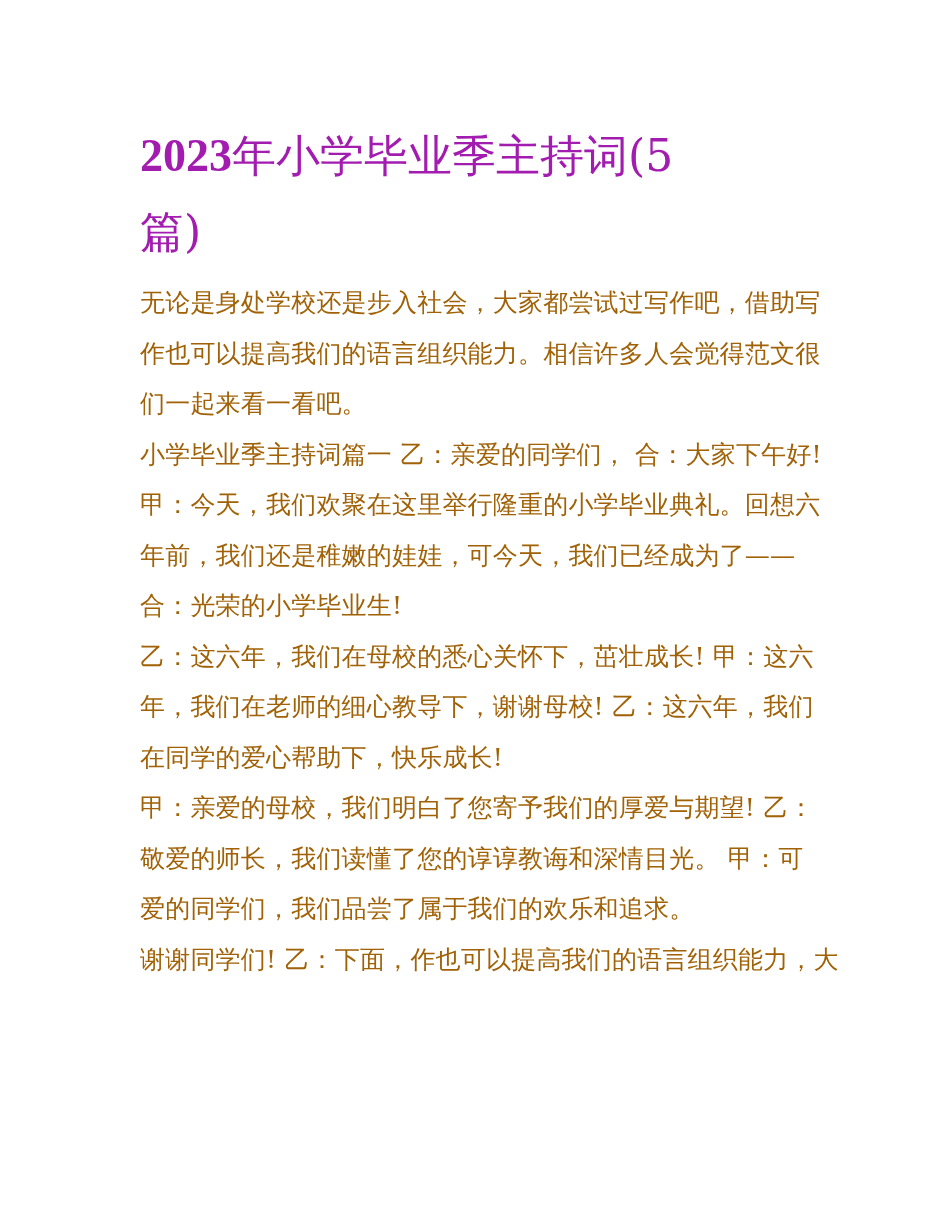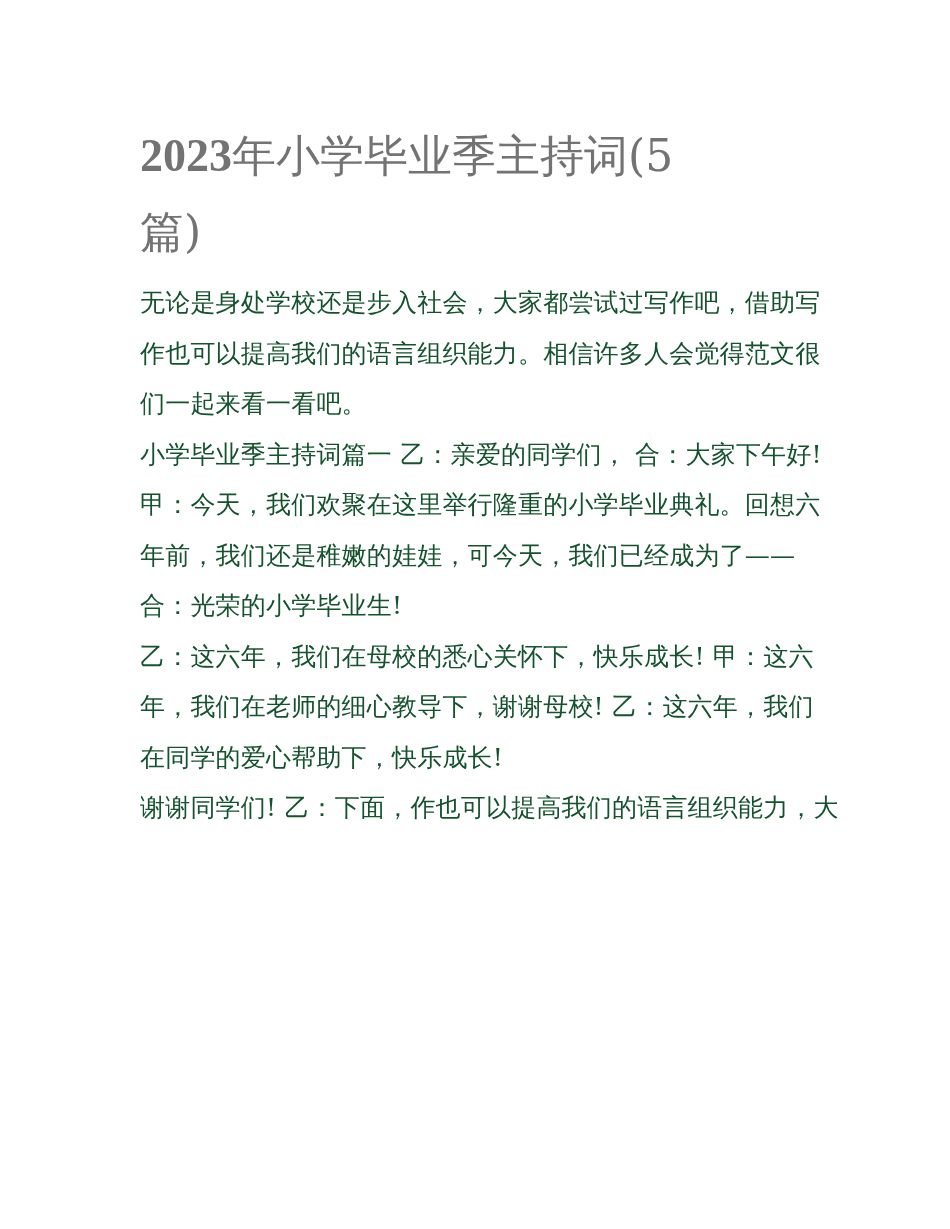--- a/index.html
+++ b/index.html
@@ -25,21 +25,21 @@
     }
     .title {
       position: absolute;
       left: 140px;
       top: 118px;
       width: 640px;
       margin: 0;
       font-size: 44px;
       line-height: 76px;
       font-weight: normal;
-      color: #737373;
+      color: #a21caf;
     }
     .title .line {
       display: block;
       white-space: nowrap;
     }
     .title .num {
       font-weight: bold;
       font-family: "Liberation Serif", "DejaVu Serif", serif;
       font-size: 46px;
     }
@@ -49,21 +49,21 @@
       top: 278px;
       width: 680px;
     }
     .tl {
       display: block;
       height: 50.5px;
       line-height: 50.5px;
       font-size: 25px;
       white-space: nowrap;
       letter-spacing: 0.2px;
-      color: #14532d;
+      color: #a16207;
     }
   </style>
 </head>
 <body>
 
 <div class="page">
 
   <h1 class="title">
     <span class="line"><span class="num">2023</span><span>年小学毕业季主持词(5</span></span>
     <span class="line"><span>篇)</span></span>
@@ -78,24 +78,29 @@
     </div>
 
     <div>
       <span class="tl">小学毕业季主持词篇一 乙：亲爱的同学们， 合：大家下午好!</span>
       <span class="tl">甲：今天，我们欢聚在这里举行隆重的小学毕业典礼。回想六</span>
       <span class="tl">年前，我们还是稚嫩的娃娃，可今天，我们已经成为了——</span>
       <span class="tl">合：光荣的小学毕业生!</span>
     </div>
 
     <div>
-      <span class="tl">乙：这六年，我们在母校的悉心关怀下，快乐成长! 甲：这六</span>
+      <span class="tl">乙：这六年，我们在母校的悉心关怀下，茁壮成长! 甲：这六</span>
       <span class="tl">年，我们在老师的细心教导下，谢谢母校! 乙：这六年，我们</span>
       <span class="tl">在同学的爱心帮助下，快乐成长!</span>
     </div>
 
+    <div>
+      <span class="tl">甲：亲爱的母校，我们明白了您寄予我们的厚爱与期望! 乙：</span>
+      <span class="tl">敬爱的师长，我们读懂了您的谆谆教诲和深情目光。 甲：可</span>
+      <span class="tl">爱的同学们，我们品尝了属于我们的欢乐和追求。</span>
+    </div>
 
     <div>
       <span class="tl">谢谢同学们! 乙：下面，作也可以提高我们的语言组织能力，大</span>
     </div>
 
   </div>
 </div>
 
 </body></html>

